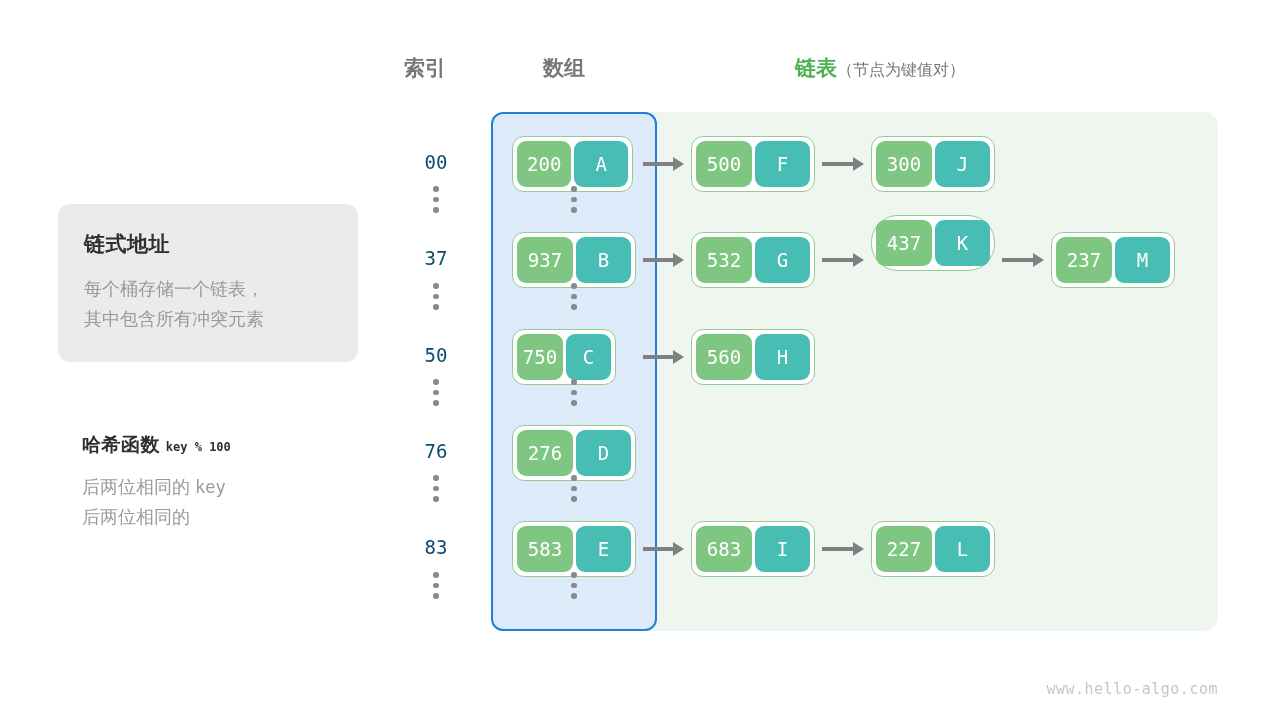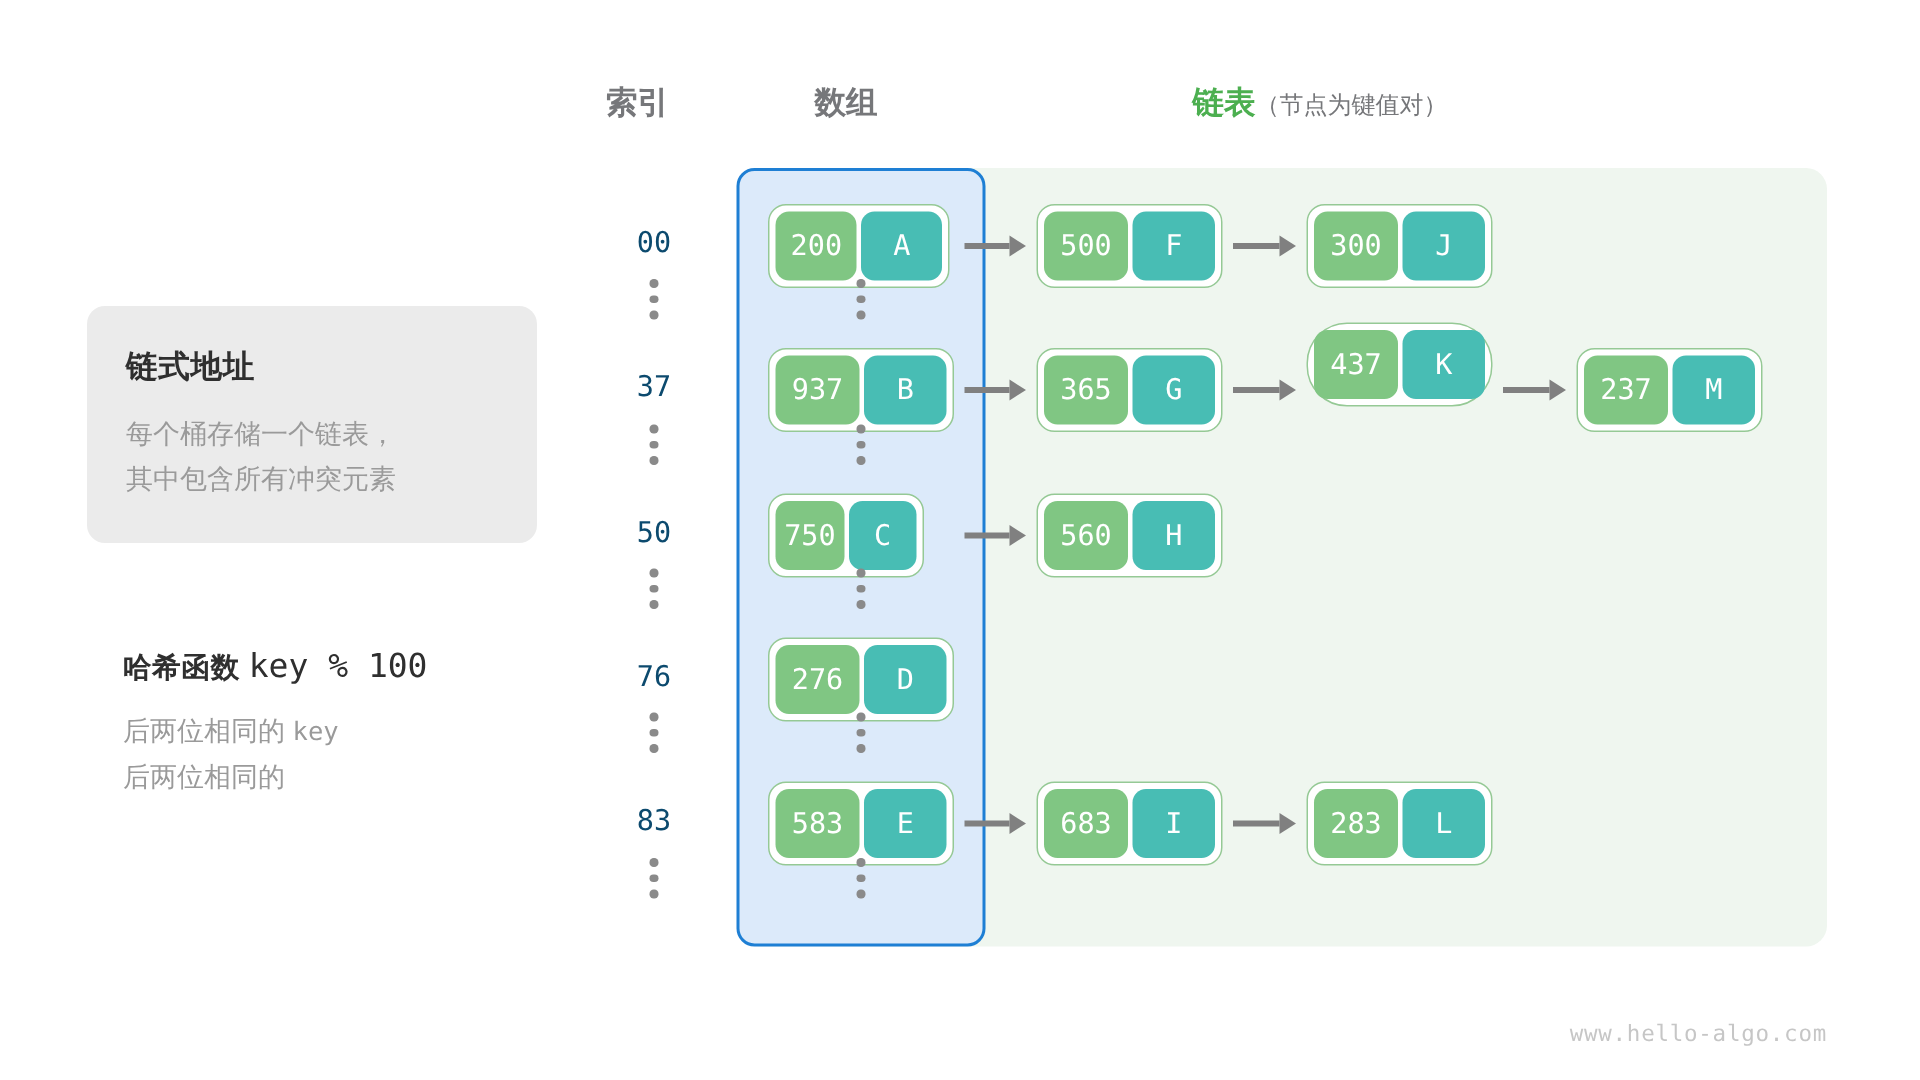--- a/index.html
+++ b/index.html
@@ -70,22 +70,22 @@
   }
   .note-title {
     font-size: 19px;
     font-weight: bold;
     color: #2f2f2f;
     white-space: nowrap;
     letter-spacing: .5px;
   }
   .note-title .mono {
     font-family: "DejaVu Sans Mono", "Liberation Mono", monospace;
-    font-size: 22px;
-    font-weight: normal;
+    font-size: 12px;
+    font-weight: bold;
     letter-spacing: 0;
   }
   .note-body {
     margin-top: 14px;
     font-size: 18px;
     line-height: 30px;
     color: #9a9a9a;
   }
   .note-body .mono {
     font-family: "DejaVu Sans Mono", "Liberation Mono", monospace;
@@ -271,21 +271,21 @@
       <div class="idx" style="top: 247px;">37</div>
       <div class="node" style="left: 512px; top: 232px; width: 124px;">
         <div class="cell cell-key">937</div>
         <div class="cell cell-val">B</div>
       </div>
       <div class="arrow" style="left: 643px; top: 255px; width: 41px;">
         <div class="shaft"></div>
         <div class="head"></div>
       </div>
       <div class="node" style="left: 691px; top: 232px; width: 124px;">
-        <div class="cell cell-key">365</div>
+        <div class="cell cell-key">532</div>
         <div class="cell cell-val">G</div>
       </div>
       <div class="arrow" style="left: 822px; top: 255px; width: 42px;">
         <div class="shaft"></div>
         <div class="head"></div>
       </div>
       <div class="node" style="left: 871px; top: 215px; width: 124px; border-radius: 27px;">
         <div class="cell cell-key">437</div>
         <div class="cell cell-val">K</div>
       </div>
@@ -356,21 +356,21 @@
       </div>
       <div class="node" style="left: 691px; top: 521px; width: 124px;">
         <div class="cell cell-key">683</div>
         <div class="cell cell-val">I</div>
       </div>
       <div class="arrow" style="left: 822px; top: 544px; width: 42px;">
         <div class="shaft"></div>
         <div class="head"></div>
       </div>
       <div class="node" style="left: 871px; top: 521px; width: 124px;">
-        <div class="cell cell-key">283</div>
+        <div class="cell cell-key">227</div>
         <div class="cell cell-val">L</div>
       </div>
       <div class="dots" style="left: 433px; top: 572px;">
         <i></i>
         <i></i>
         <i></i>
       </div>
       <div class="dots" style="left: 571px; top: 572px;">
         <i></i>
         <i></i>

